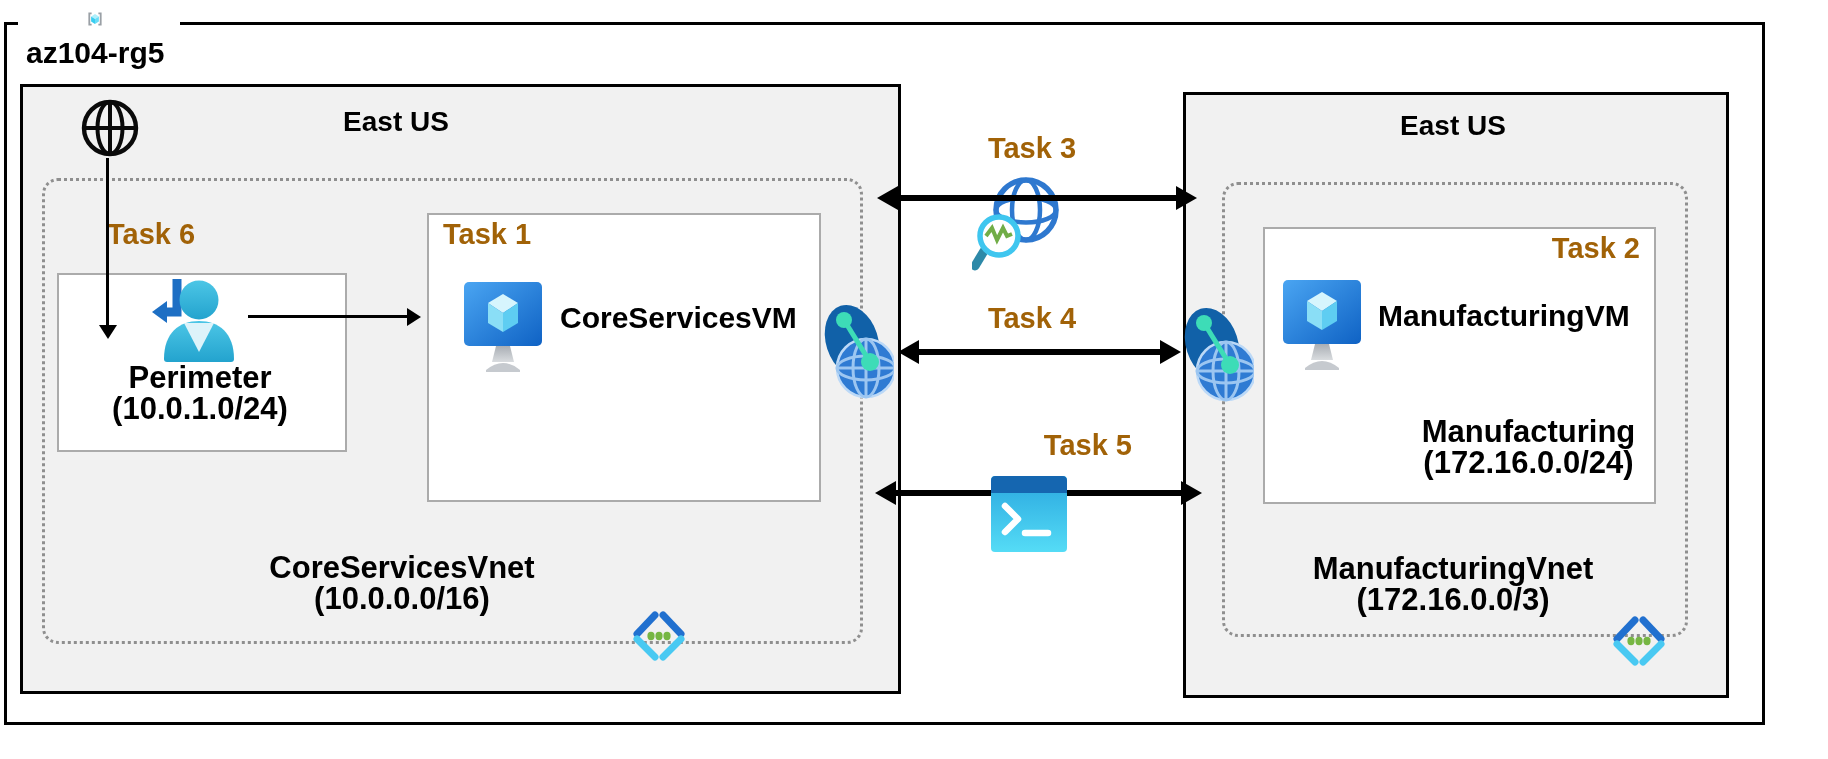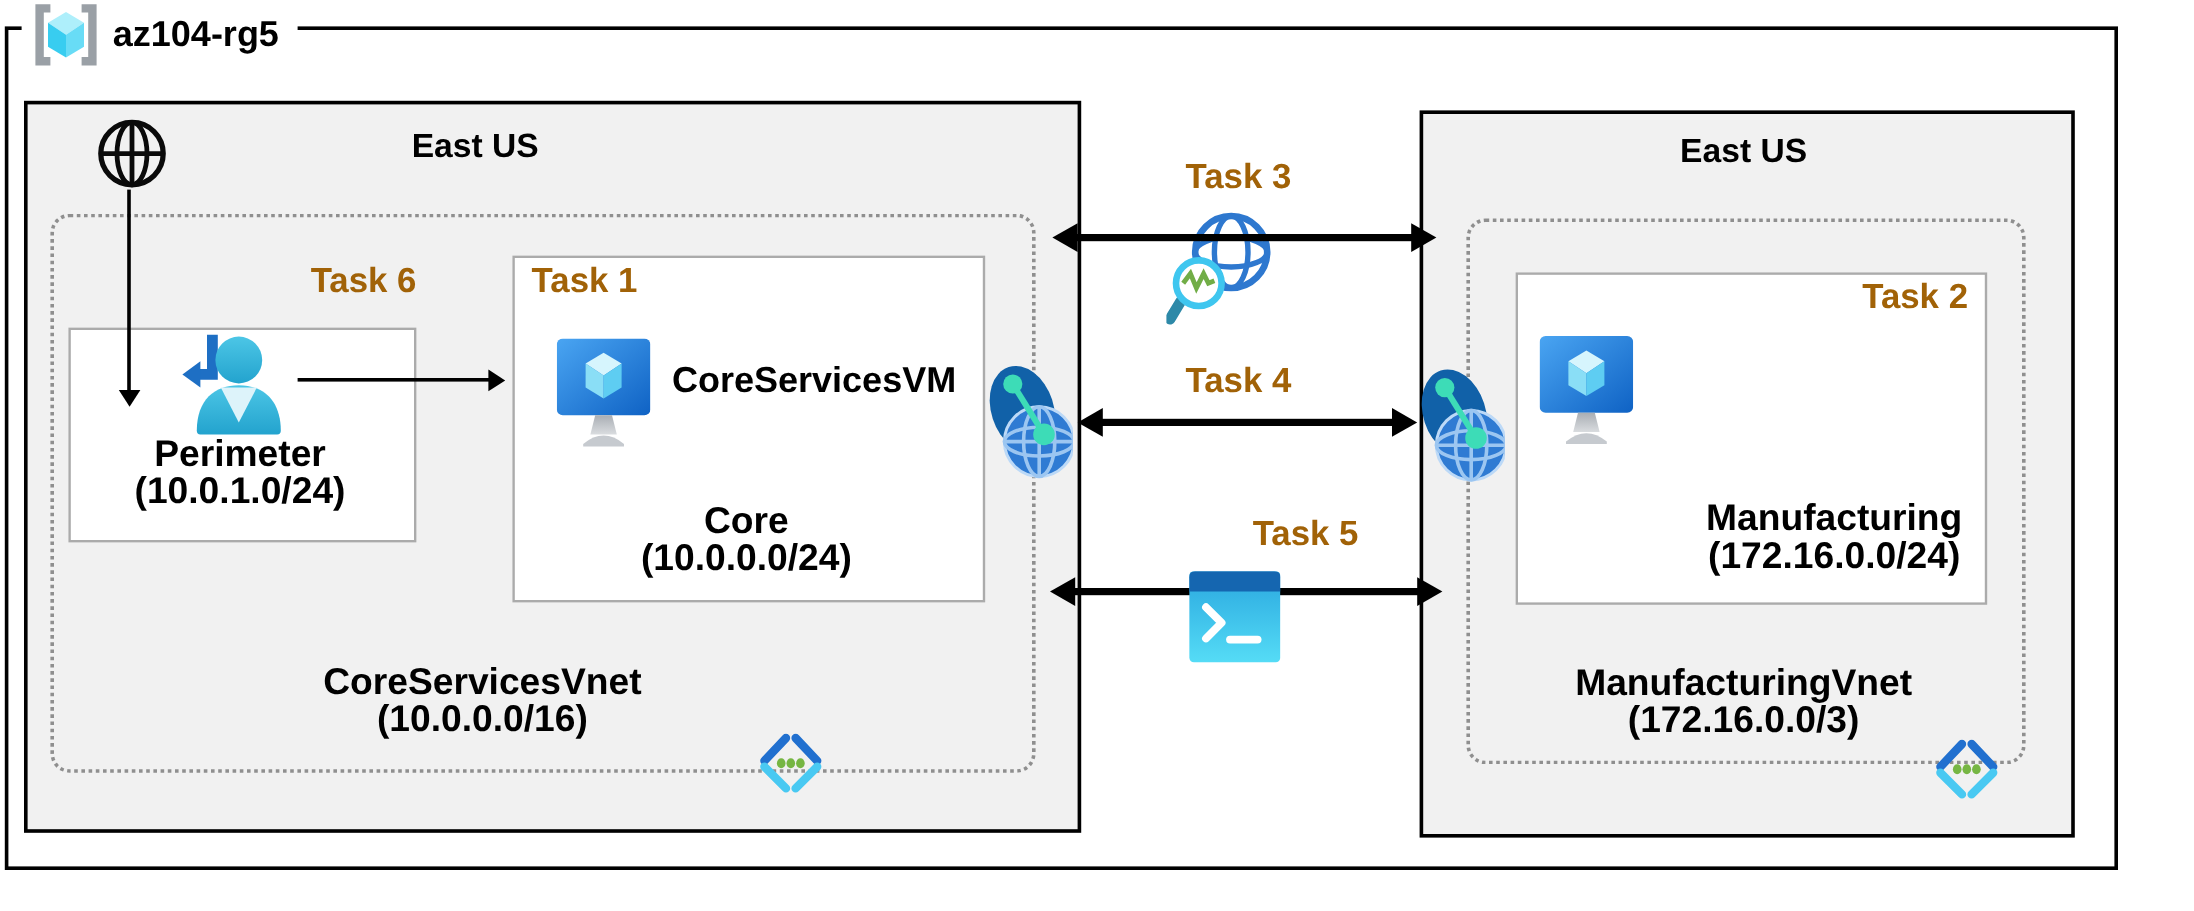--- a/index.html
+++ b/index.html
@@ -2,21 +2,21 @@
 <html><head>
 <meta charset="utf-8">
 <style>
   html,body{margin:0;padding:0;background:#fff;}
   #stage{position:relative;width:1828px;height:759px;background:#fff;overflow:hidden;
          font-family:"Liberation Sans",sans-serif;font-weight:700;color:#000;}
   .abs{position:absolute;}
   
   #outer-box{left:4px;top:22px;width:1755px;height:697px;border:3px solid #000;z-index:0;}
   #rg-label{left:18px;top:0;height:58px;background:#fff;display:flex;align-items:center;
-            gap:10px;padding:0 16px 0 8px;z-index:10;}
+            gap:10px;padding:12px 16px 0 8px;z-index:10;flex-direction:column;}
   #rg-label span{font-size:30px;}
   
   .region{background:#f1f1f1;border:3px solid #000;z-index:1;}
   #left-region{left:20px;top:84px;width:875px;height:604px;}
   #right-region{left:1183px;top:92px;width:540px;height:600px;}
   .region-title{font-size:28px;text-align:center;z-index:4;}
   
   .vnet-dotted{border:3px dotted #8f8f8f;border-radius:16px;z-index:2;}
   #left-vnet-box{left:42px;top:178px;width:815px;height:460px;}
   #right-vnet-box{left:1222px;top:182px;width:460px;height:449px;}
@@ -85,21 +85,21 @@
   <div class="abs region" id="left-region"></div>
   <div class="abs region-title" style="left:296px;top:106px;width:200px;">East US</div>
   <svg class="abs icon" style="left:80px;top:98px;" width="60" height="60" viewBox="0 0 60 60">
     <circle cx="30" cy="30" r="26" fill="none" stroke="#0a0a0a" stroke-width="4.4"></circle>
     <ellipse cx="30" cy="30" rx="12.5" ry="26" fill="none" stroke="#0a0a0a" stroke-width="4"></ellipse>
     <line x1="4" y1="30" x2="56" y2="30" stroke="#0a0a0a" stroke-width="4"></line>
     <line x1="30" y1="4" x2="30" y2="56" stroke="#0a0a0a" stroke-width="4"></line>
   </svg>
   <div class="abs vnet-dotted" id="left-vnet-box"></div>
 
-  <div class="abs task" style="left:107px;top:218px;width:200px;text-align:right;margin-left:40px;">Task 6</div>
+  <div class="abs task" style="left:107px;top:218px;width:200px;text-align:left;">Task 6</div>
   <div class="abs subnet-box" id="perimeter-box"></div>
   <svg class="abs icon" style="left:150px;top:275px;" width="92" height="88" viewBox="0 0 92 88">
     <polyline points="27,4 27,37 16,37" fill="none" stroke="#1e6fc4" stroke-width="9"></polyline>
     <polygon points="17,26 17,48 2,37" fill="#1e6fc4"></polygon>
     <path d="M14,84 C14,58 29,46 49,46 C69,46 84,58 84,84 Q84,87 81,87 H17 Q14,87 14,84 Z" fill="url(#gPerson)"></path>
     <circle cx="49" cy="25" r="19.5" fill="url(#gPerson)"></circle>
     <polygon points="34,48 64,48 49,77" fill="#ddf3fa"></polygon>
   </svg>
   <div class="abs thin-v" style="left:106px;top:158px;height:168px;"></div>
   <div class="abs thin-h" style="left:248px;top:315px;width:160px;"></div>
@@ -112,24 +112,20 @@
   <div class="abs task" style="left:443px;top:218px;">Task 1</div>
   <svg class="abs icon" style="left:464px;top:282px;" width="78" height="96" viewBox="0 0 78 96">
     <rect x="0" y="0" width="78" height="64" rx="5" fill="url(#gMon)"></rect>
     <polygon points="39,12 54,21 39,31 24,21" fill="#d6f5fd"></polygon>
     <polygon points="24,21 39,31 39,50 24,41" fill="#8adef6"></polygon>
     <polygon points="54,21 54,41 39,50 39,31" fill="#5ecdf2"></polygon>
     <polygon points="32,64 46,64 50,80 28,80" fill="url(#gStand)"></polygon>
     <path d="M22,88 Q39,74 56,88 L56,90 H22 Z" fill="#c6cacf"></path>
   </svg>
   <div class="abs vmname" style="left:560px;top:301px;">CoreServicesVM</div>
-  <div class="abs lbl" style="left:427px;top:418px;width:390px;">
-    <div>Core</div>
-    <div>(10.0.0.0/24)</div>
-  </div>
 
   <div class="abs lbl" style="left:252px;top:552px;width:300px;">
     <div>CoreServicesVnet</div>
     <div>(10.0.0.0/16)</div>
   </div>
   <svg class="abs icon over" style="left:633px;top:611px;" width="52" height="50" viewBox="0 0 52 50">
     <line x1="22" y1="4" x2="4" y2="23" stroke="#2170cf" stroke-width="7" stroke-linecap="round"></line>
     <line x1="4" y1="28" x2="22" y2="46" stroke="#49c9f2" stroke-width="7" stroke-linecap="round"></line>
     <line x1="30" y1="4" x2="48" y2="23" stroke="#2170cf" stroke-width="7" stroke-linecap="round"></line>
     <line x1="48" y1="28" x2="30" y2="46" stroke="#49c9f2" stroke-width="7" stroke-linecap="round"></line>
@@ -145,20 +141,21 @@
   <div class="abs subnet-box" id="task2-box"></div>
   <div class="abs task" style="left:1340px;top:232px;width:300px;text-align:right;">Task 2</div>
   <svg class="abs icon" style="left:1283px;top:280px;" width="78" height="96" viewBox="0 0 78 96">
     <rect x="0" y="0" width="78" height="64" rx="5" fill="url(#gMon)"></rect>
     <polygon points="39,12 54,21 39,31 24,21" fill="#d6f5fd"></polygon>
     <polygon points="24,21 39,31 39,50 24,41" fill="#8adef6"></polygon>
     <polygon points="54,21 54,41 39,50 39,31" fill="#5ecdf2"></polygon>
     <polygon points="32,64 46,64 50,80 28,80" fill="url(#gStand)"></polygon>
     <path d="M22,88 Q39,74 56,88 L56,90 H22 Z" fill="#c6cacf"></path>
   </svg>
+  <div class="abs vmname" style="left:1378px;top:299px;">ManufacturingVM</div>
   <div class="abs lbl" style="left:1334px;top:416px;width:389px;">
     <div>Manufacturing</div>
     <div>(172.16.0.0/24)</div>
   </div>
   <div class="abs lbl" style="left:1303px;top:553px;width:300px;">
     <div>ManufacturingVnet</div>
     <div>(172.16.0.0/3)</div>
   </div>
   <svg class="abs icon over" style="left:1613px;top:616px;" width="52" height="50" viewBox="0 0 52 50">
     <line x1="22" y1="4" x2="4" y2="23" stroke="#2170cf" stroke-width="7" stroke-linecap="round"></line>

